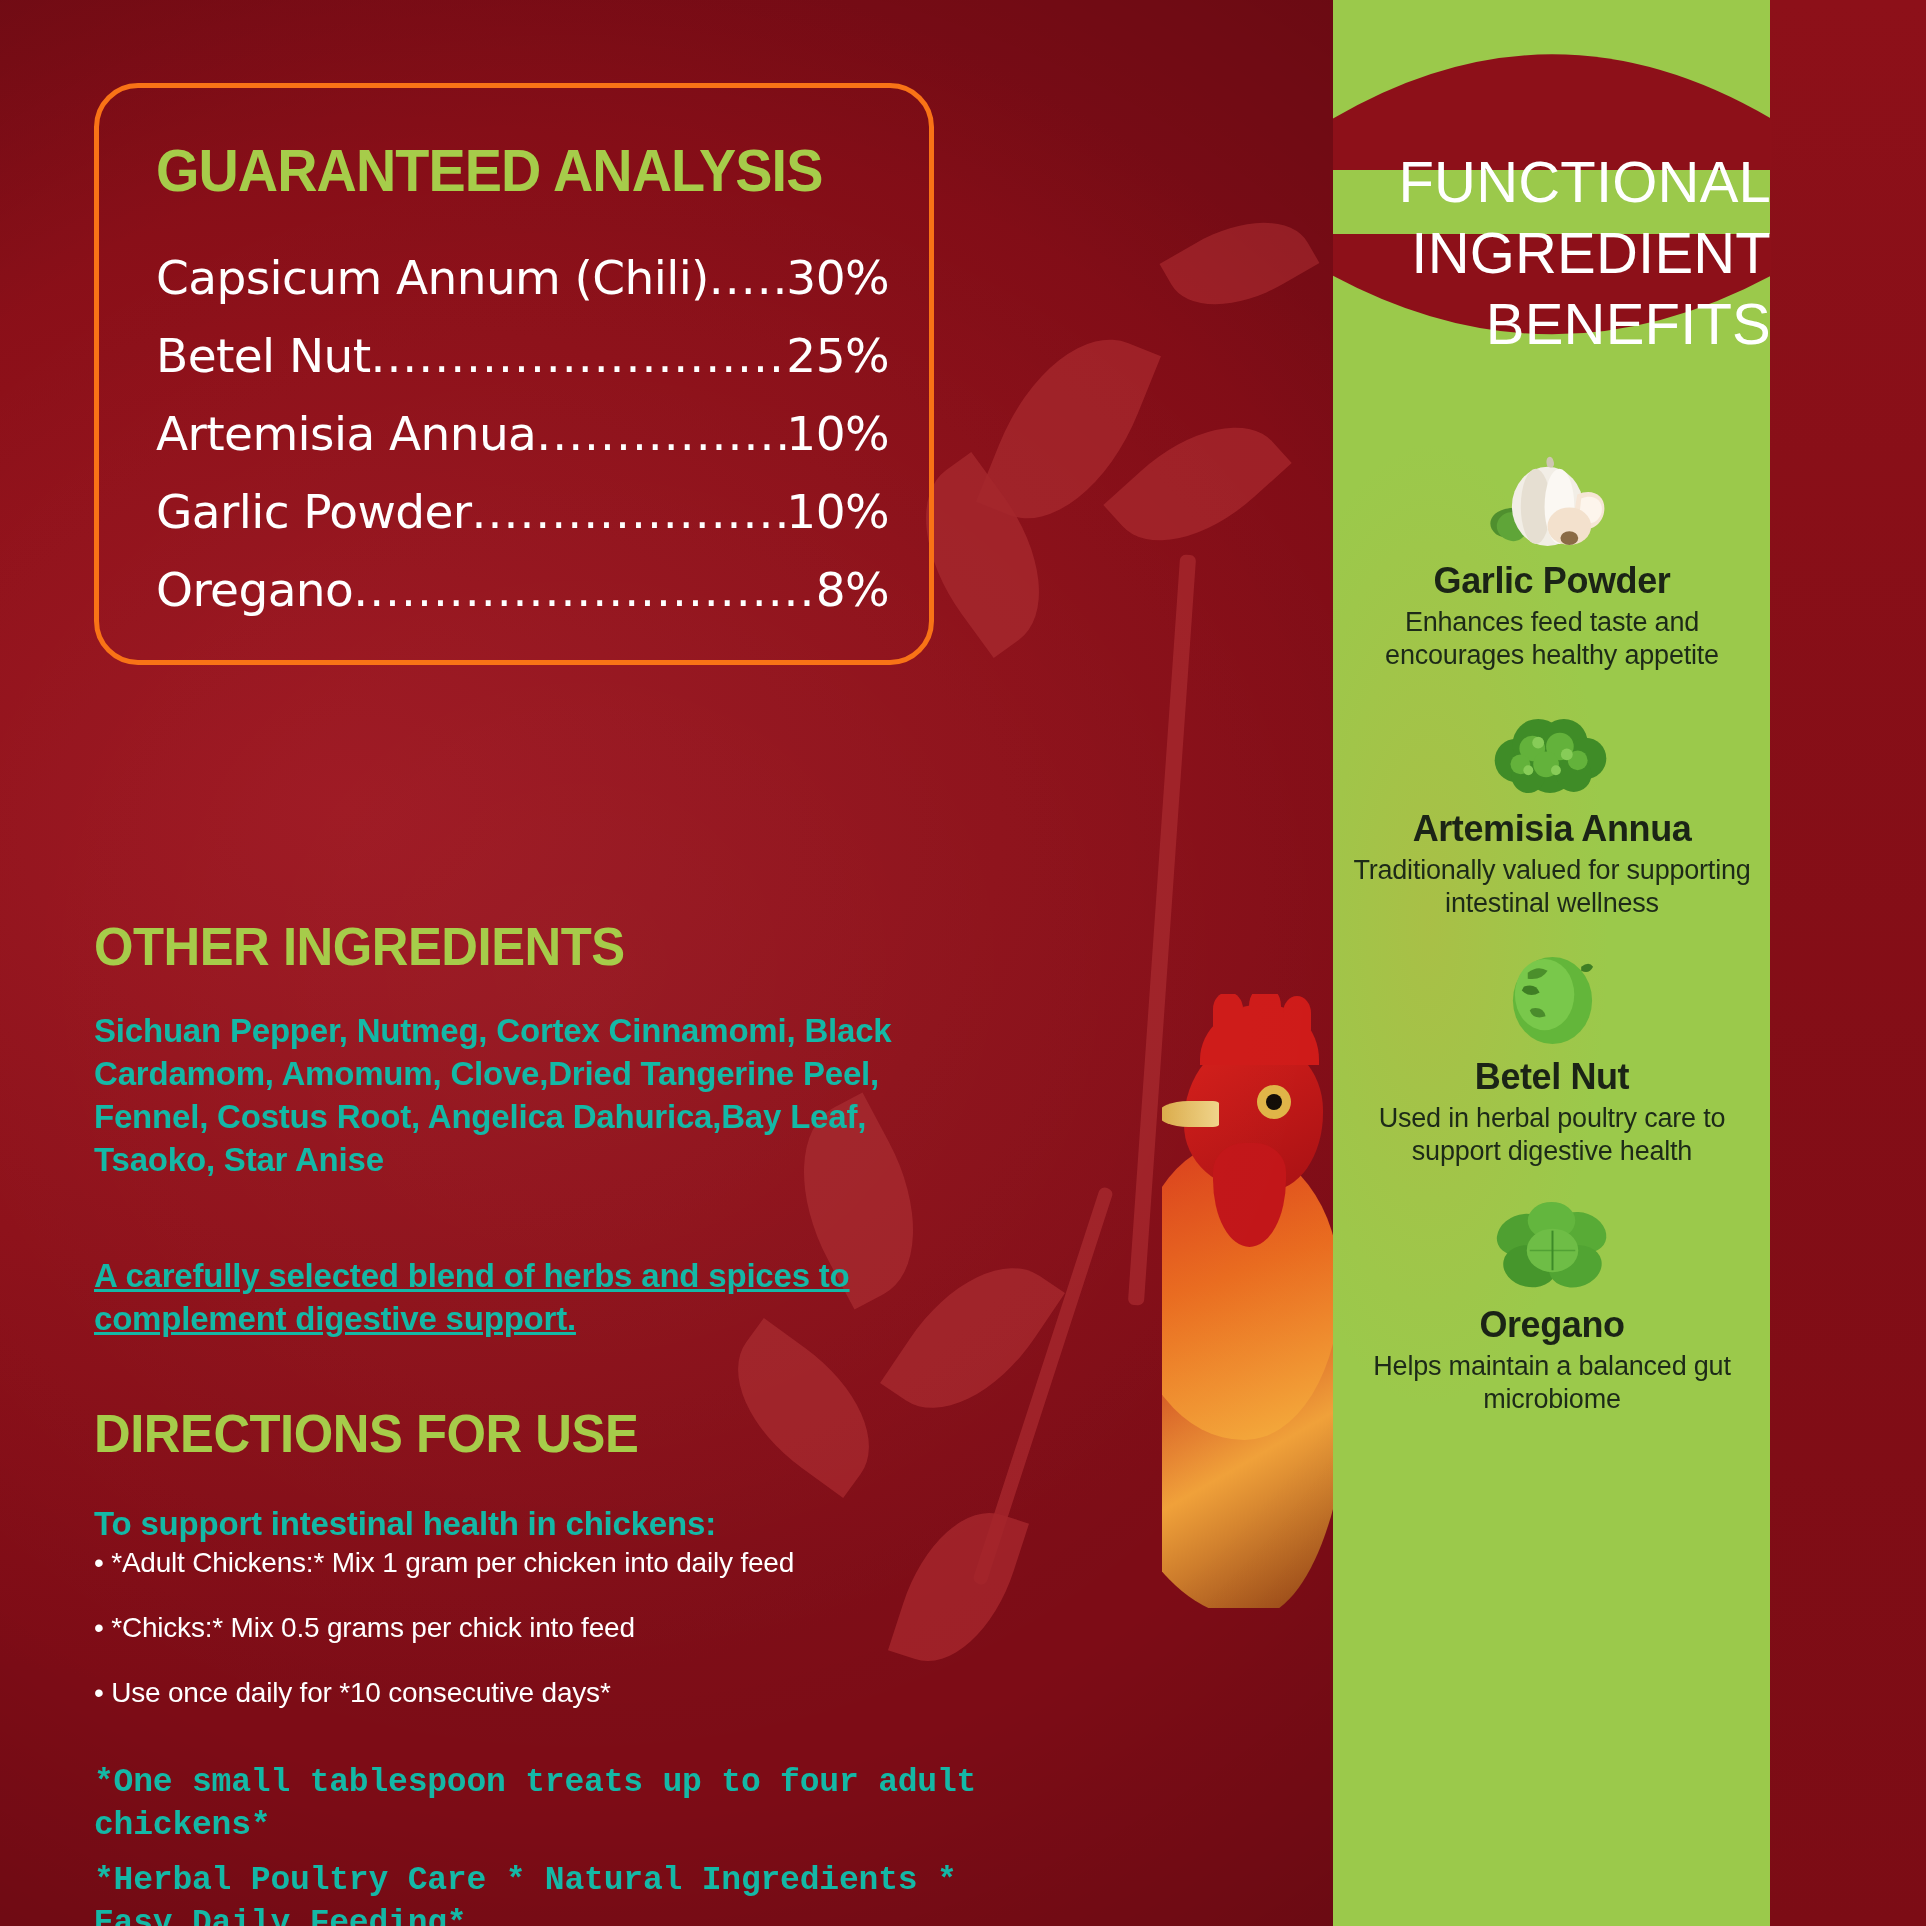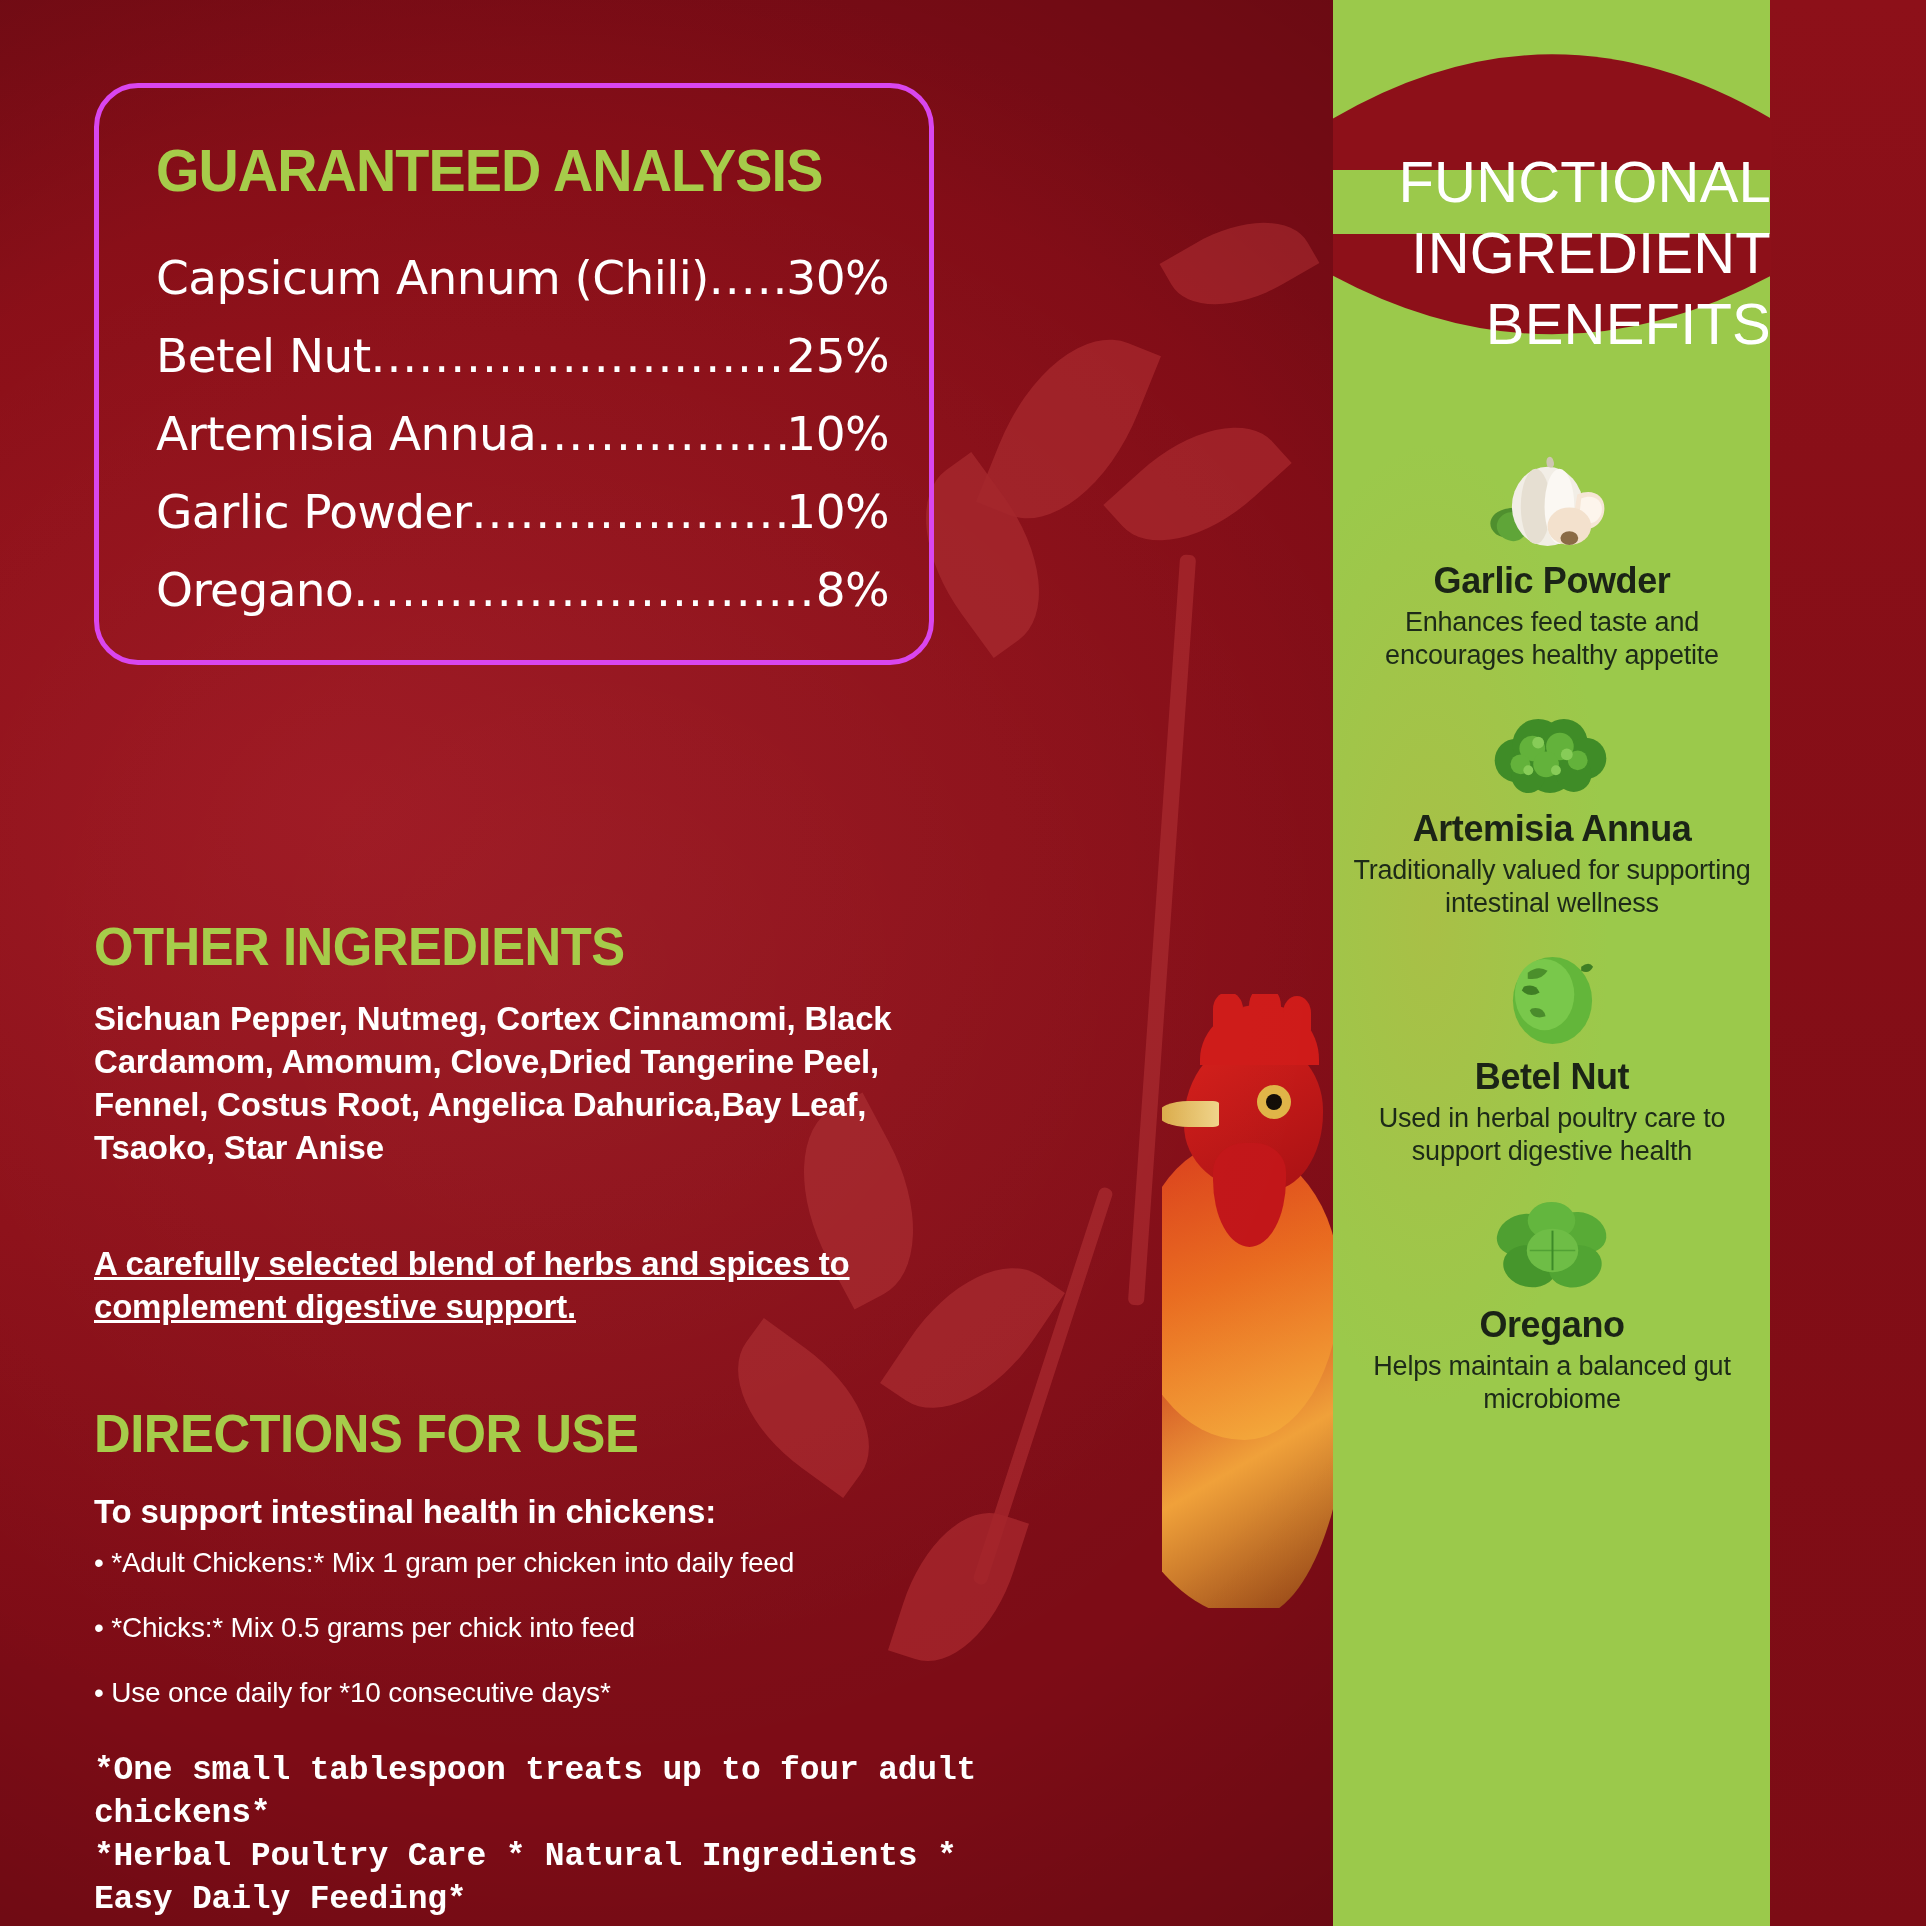--- a/index.html
+++ b/index.html
@@ -35,21 +35,21 @@
   }
 
   
   .left-col {
     position:absolute; left:0; top:0; width:1333px; height:1927px;
   }
 
   .ga-box {
     position:absolute;
     left:94px; top:83px; width:840px; height:582px;
-    border:5px solid #d946ef;
+    border:5px solid #f97316;
     border-radius:44px;
   }
   .ga-title {
     position:absolute; left:57px; top:48px;
     font-size:60px; font-weight:700; letter-spacing:-1px;
     color:#a6cc4a;
     font-family:"Liberation Sans", sans-serif;
     transform:scaleX(0.93); transform-origin:left center;
   }
   .ga-list { position:absolute; left:57px; top:162px; right:40px;text-align:center; }
@@ -66,22 +66,23 @@
     margin:0 0px; letter-spacing:1px;
   }
   .ga-val { white-space:nowrap; }
 
   .sec-head {
     color:#a6cc4a; font-weight:700; font-size:54px;
     letter-spacing:-0.5px;
     transform:scaleX(0.94); transform-origin:left center;
   }
   .body-bold {
-    color:#ffffff; font-weight:700; font-size:33px; line-height:1.30;
+    color:#14b8a6; font-weight:700; font-size:33px; line-height:1.30;
     letter-spacing:-0.2px;
+    margin-top:12px;
   }
 
   #other-head   { position:absolute; left:94px; top:915px; }
   #other-list   { position:absolute; left:94px; top:998px; width:891px; }
   #blend-note   { position:absolute; left:94px; top:1243px; width:871px;text-decoration:underline; }
   #dir-head     { position:absolute; left:94px; top:1402px; }
   #dir-sub      { position:absolute; left:94px; top:1491px; }
   #dir-bullets  { position:absolute; left:94px; top:1547px; width:891px; }
   .dir-bullet   { color:#fff; font-size:28px; font-weight:400; margin-bottom:33px; letter-spacing:-0.2px; }
   #tagline      { position:absolute; left:94px; top:1750px; width:921px;font-family:Liberation Mono, monospace; }

